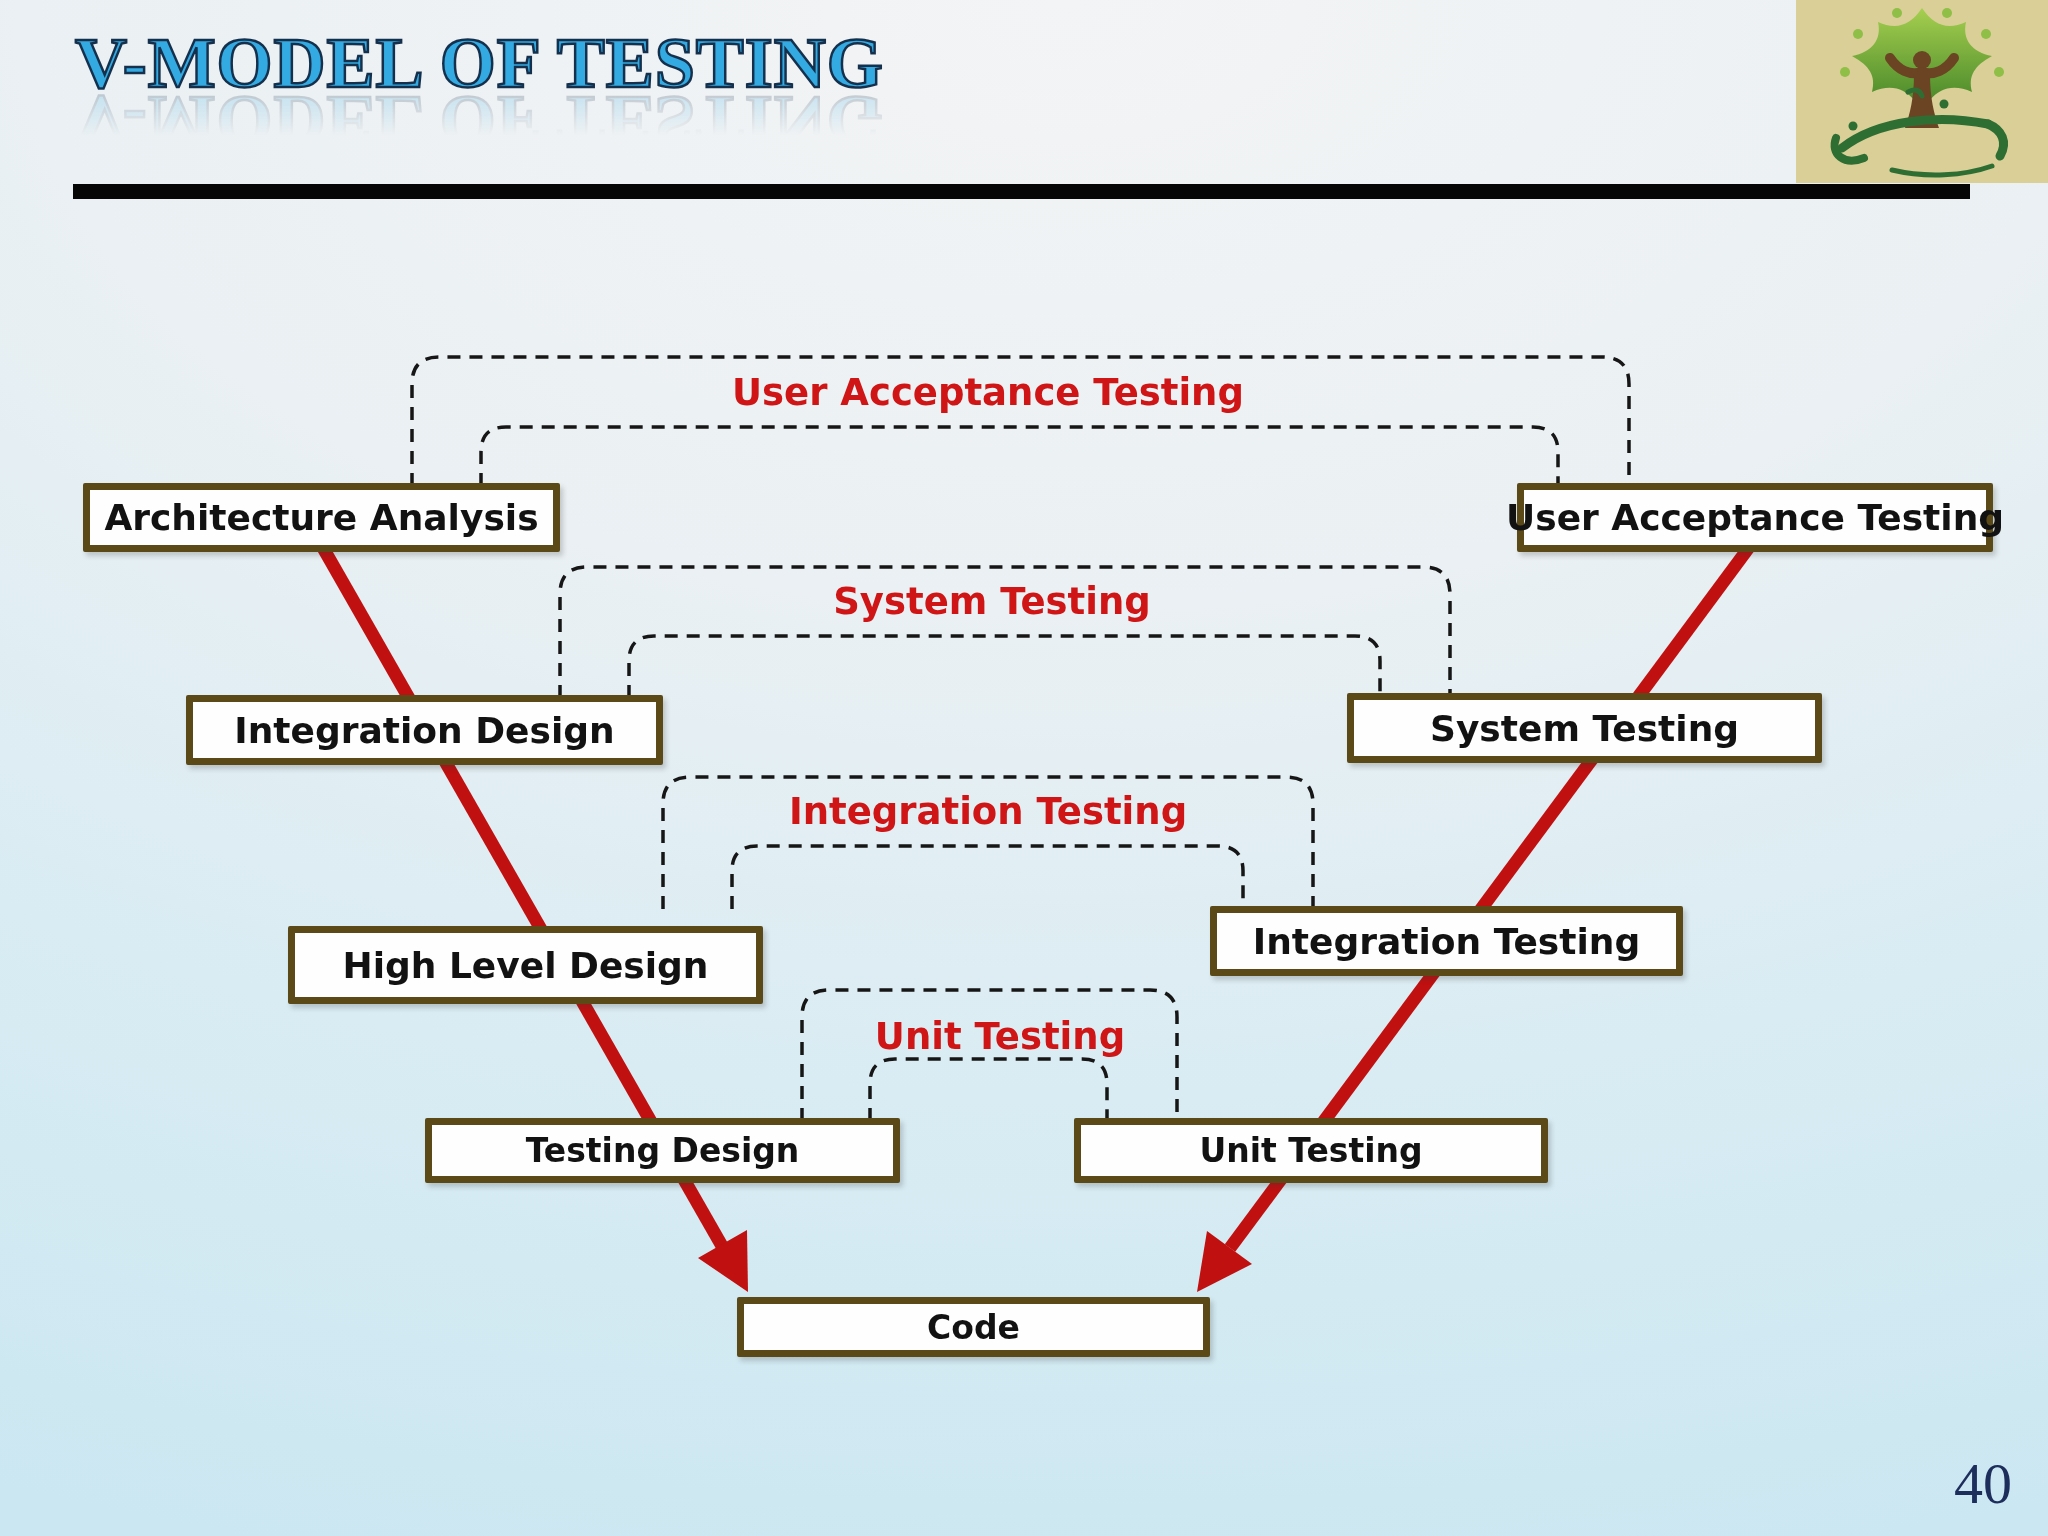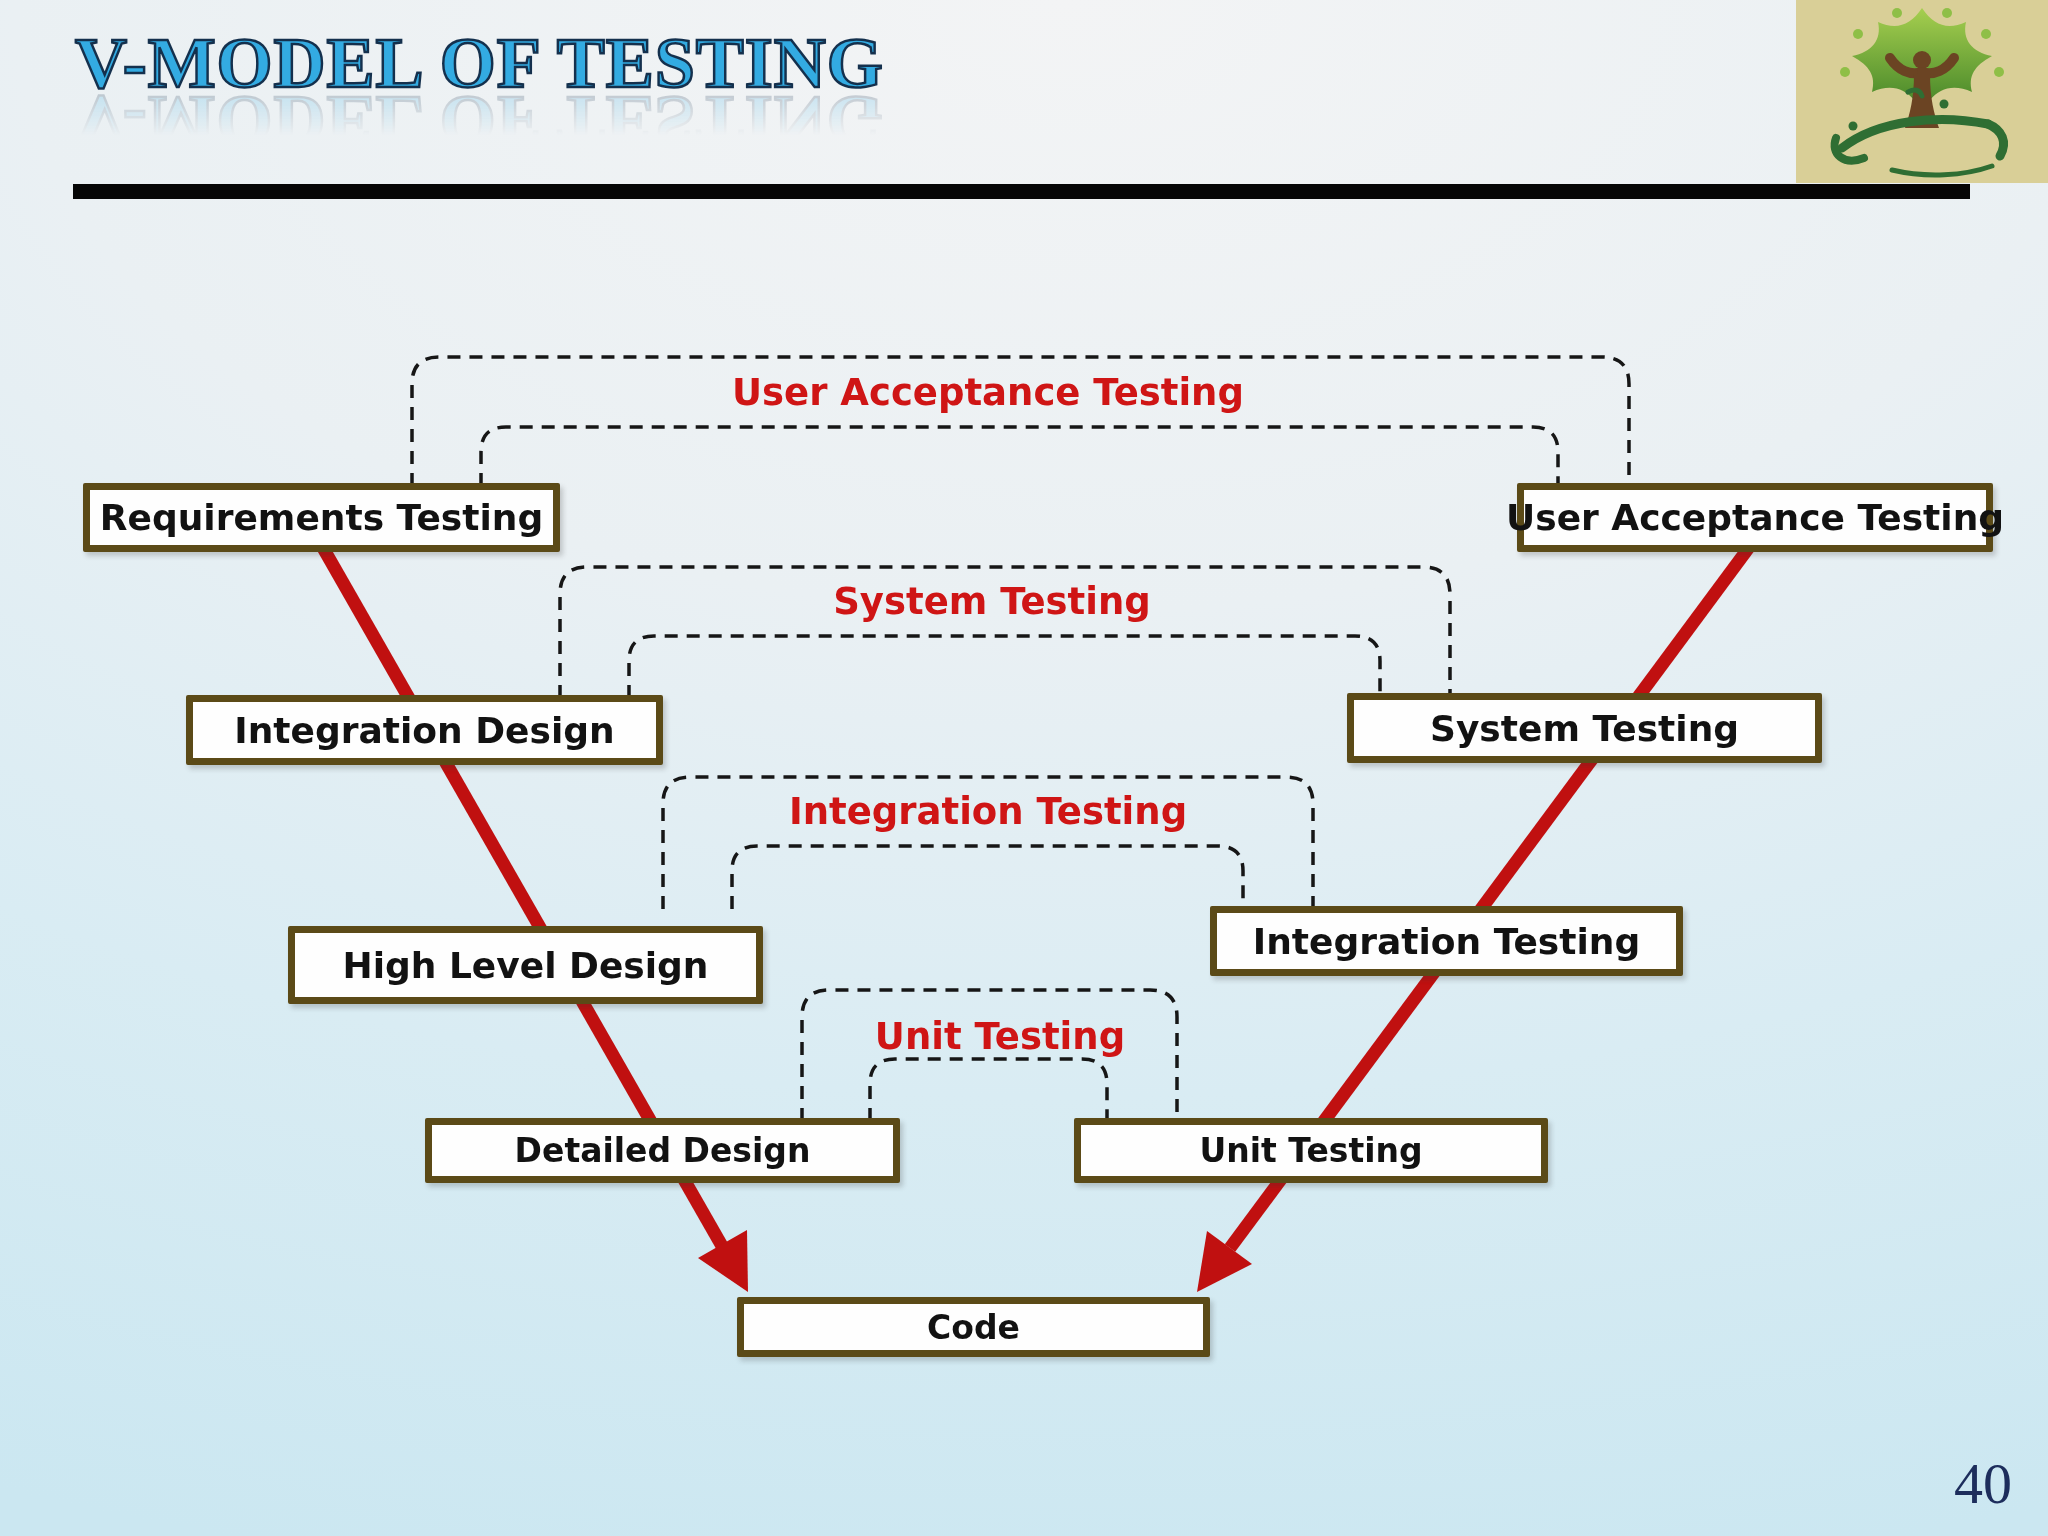--- a/index.html
+++ b/index.html
@@ -109,30 +109,30 @@
     </g>
     <g>
       <line x1="322" y1="546" x2="722" y2="1246" stroke="#c01010" stroke-width="13"></line>
       <polygon points="748,1292 698,1258 747,1230" fill="#c01010"></polygon>
       <line x1="1750" y1="546" x2="1230" y2="1248" stroke="#c01010" stroke-width="13"></line>
       <polygon points="1197,1292 1207,1231 1252,1264" fill="#c01010"></polygon>
     </g>
   </svg>
 
   <div class="phase-box fs-lg" style="left:83px;top:483px;width:477px;height:69px;">
-    <span>Requirements Testing</span>
+    <span>Architecture Analysis</span>
   </div>
   <div class="phase-box fs-lg" style="left:186px;top:695px;width:477px;height:70px;">
     <span>Integration Design</span>
   </div>
   <div class="phase-box fs-lg" style="left:288px;top:926px;width:475px;height:78px;">
     <span>High Level Design</span>
   </div>
   <div class="phase-box fs-md" style="left:425px;top:1118px;width:475px;height:65px;">
-    <span>Detailed Design</span>
+    <span>Testing Design</span>
   </div>
 
   <div class="phase-box fs-lg" style="left:1517px;top:483px;width:476px;height:69px;">
     <span>User Acceptance Testing</span>
   </div>
   <div class="phase-box fs-lg" style="left:1347px;top:693px;width:475px;height:70px;">
     <span>System Testing</span>
   </div>
   <div class="phase-box fs-lg" style="left:1210px;top:906px;width:473px;height:70px;">
     <span>Integration Testing</span>

